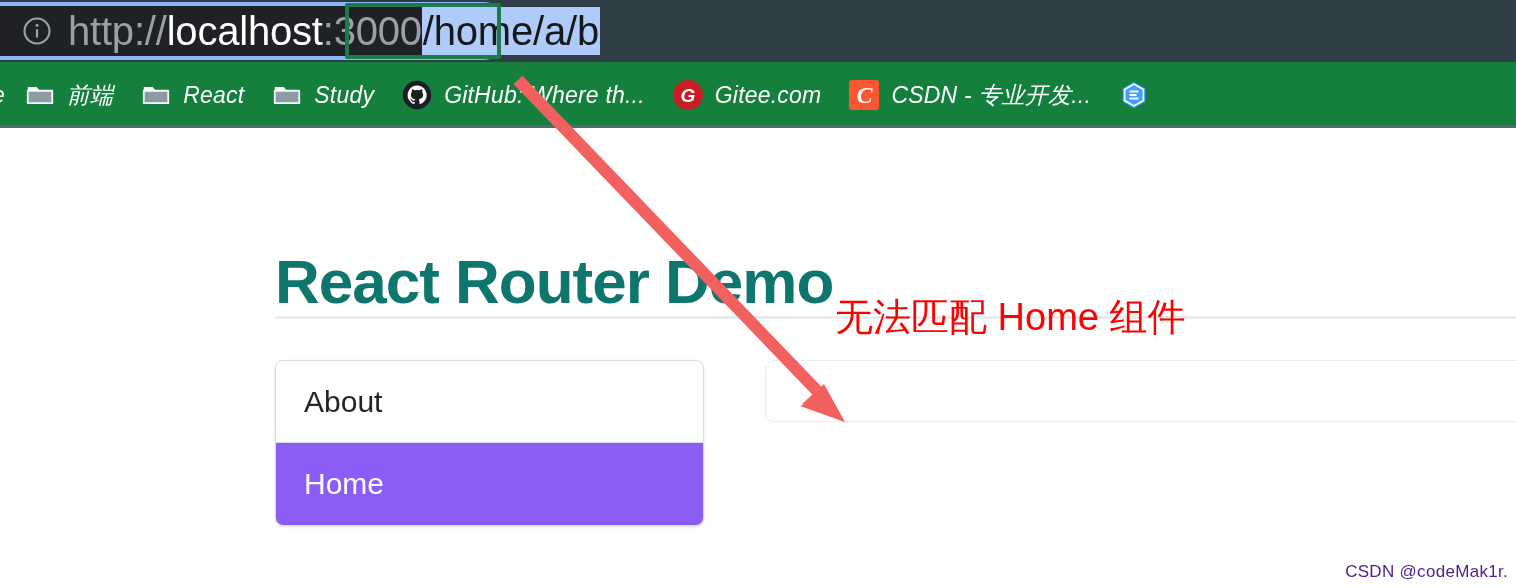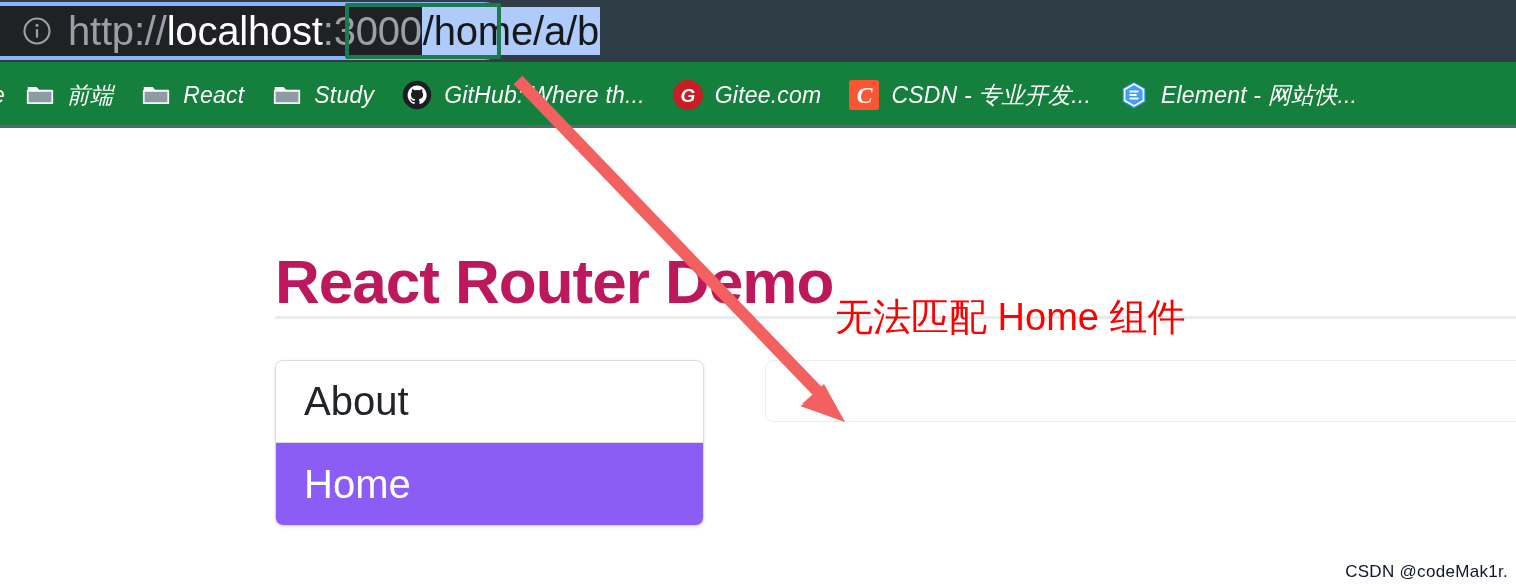--- a/index.html
+++ b/index.html
@@ -170,21 +170,21 @@
     width: 1516px;
     height: 457px;
     background: #ffffff;
   }
   #page-title {
     position: absolute;
     left: 275px;
     top: 78px;
     font-size: 62px;
     font-weight: bold;
-    color: #be185d;
+    color: #0f766e;
     letter-spacing: -1px;
     line-height: 1;
   }
   #title-divider {
     position: absolute;
     left: 275px;
     top: 185px;
     width: 1241px;
     height: 3px;
     background: #e9ecef;
@@ -210,21 +210,21 @@
     border-radius: 8px;
     box-shadow: 0 1px 3px rgba(0,0,0,0.12);
     overflow: hidden;
     background: #ffffff;
   }
   .list-item {
     height: 82px;
     display: flex;
     align-items: center;
     padding-left: 28px;
-    font-size: 40px;
+    font-size: 30px;
     color: #212529;
     box-sizing: border-box;
   }
   .list-item.inactive {
     background: #ffffff;
     border-bottom: 1px solid #dadce0;
   }
   .list-item.active {
     background: #8b5cf6;
     color: #ffffff;
@@ -251,21 +251,21 @@
     height: 588px;
     pointer-events: none;
   }
 
   
   #watermark {
     position: absolute;
     right: 8px;
     bottom: 6px;
     font-size: 17px;
-    color: #0f172a;
+    color: #4c1d95;
     letter-spacing: 0.3px;
   }
 </style>
 </head>
 <body>
 
 <div id="browser-chrome">
 
   <div id="urlbar-zone">
     <div id="omnibox-focus-ring"></div>
@@ -326,21 +326,20 @@
       <span class="csdn-icon">C</span>
       <span class="bookmark-label">CSDN - 专业开发...</span>
     </div>
 
     <div class="bookmark-item">
       <svg class="bm-icon" viewBox="0 0 24 24">
         <path d="M12 1.5l9 5.2v10.6l-9 5.2-9-5.2V6.7z" fill="#409eff"></path>
         <path d="M12 3.3l7.5 4.3v8.8L12 20.7 4.5 16.4V7.6z" fill="none" stroke="#ffffff" stroke-width="1.3"></path>
         <path d="M9 9.2h6M9 12h4.5M9 14.8h6" stroke="#ffffff" stroke-width="1.5" stroke-linecap="round"></path>
       </svg>
-      <span class="bookmark-label">Element - 网站快...</span>
     </div>
   </div>
 </div>
 
 <div id="page">
 
   <h1 id="page-title">React Router Demo</h1>
   <div id="title-divider"></div>
 
   <div id="annotation-text">无法匹配 Home 组件</div>

